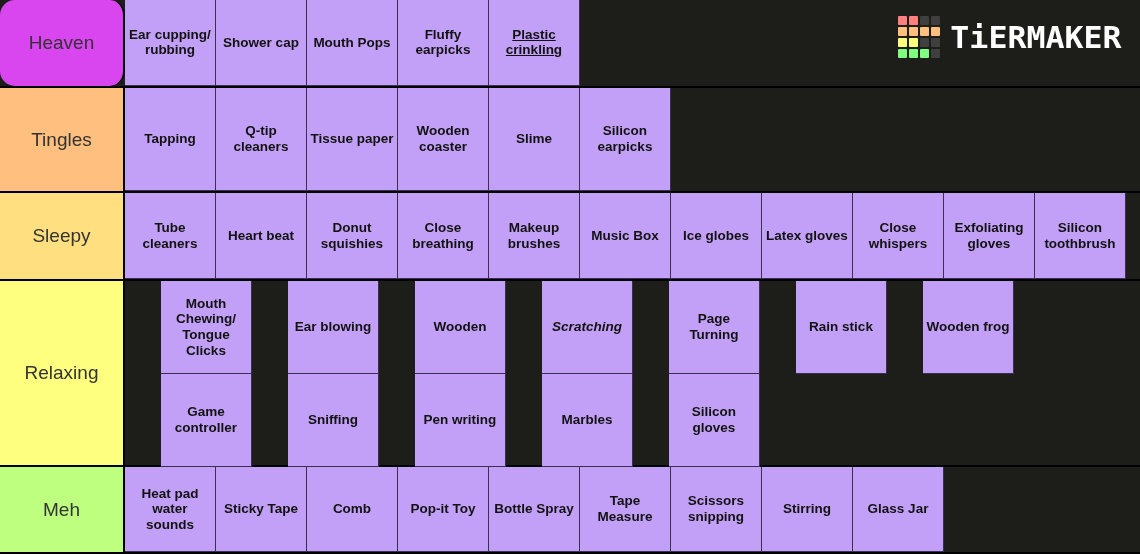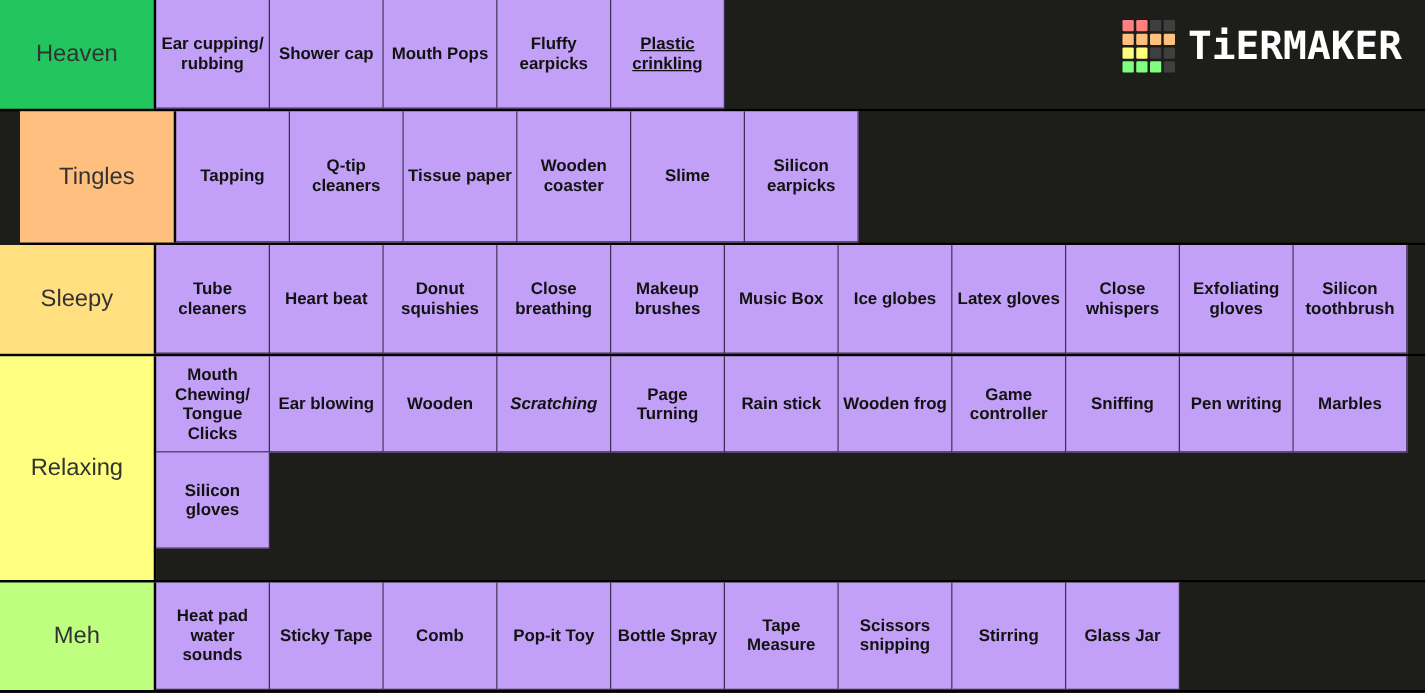--- a/index.html
+++ b/index.html
@@ -77,26 +77,26 @@
     font-size: 13.5px;
     font-weight: bold;
     line-height: 1.16;
     padding: 2px 3px;
     word-break: break-word;
     overflow: hidden;
   }
 
   
   .row-h92  { height: 92px; }
-  .row-h93  { height: 110px; margin-left: 16px; }
+  .row-h93  { height: 110px; }
   .row-h186 { height: 186px; }
   .row-h91  { height: 91px; }
 
   .row-h92 .item, .row-h93 .item, .row-h91 .item { height: 100%; }
-  .row-h186 .item { height: 77px; }
+  .row-h186 .item { height: 93px; margin-left: 36px; }
 
   
   .logo {
     position: absolute;
     top: 16px;
     right: 20px;
     display: flex;
     flex-direction: row;
     align-items: center;
     gap: 12px;
@@ -118,21 +118,21 @@
     line-height: 1;
     transform: scaleX(1.02);
   }
 </style>
 </head>
 <body>
 
 <div id="tierlist">
 
   <div class="tier-row row-h92">
-    <div class="tier-label" style="background: #22c55e;">Heaven</div>
+    <div class="tier-label" style="background: #d946ef; border-radius: 15px;">Heaven</div>
     <div class="tier-items">
         <div class="item" style="background: rgb(195, 160, 247); color: rgb(18, 18, 18);">Ear cupping/ rubbing</div>
         <div class="item" style="background: rgb(195, 160, 247); color: rgb(18, 18, 18);">Shower cap</div>
         <div class="item" style="background: rgb(195, 160, 247); color: rgb(18, 18, 18);">Mouth Pops</div>
         <div class="item" style="background: rgb(195, 160, 247); color: rgb(18, 18, 18);">Fluffy earpicks</div>
         <div class="item" style="background: rgb(195, 160, 247); color: rgb(18, 18, 18); text-decoration: underline;">Plastic crinkling</div>
       </div>
   </div>
 
   <div class="tier-row row-h93">

